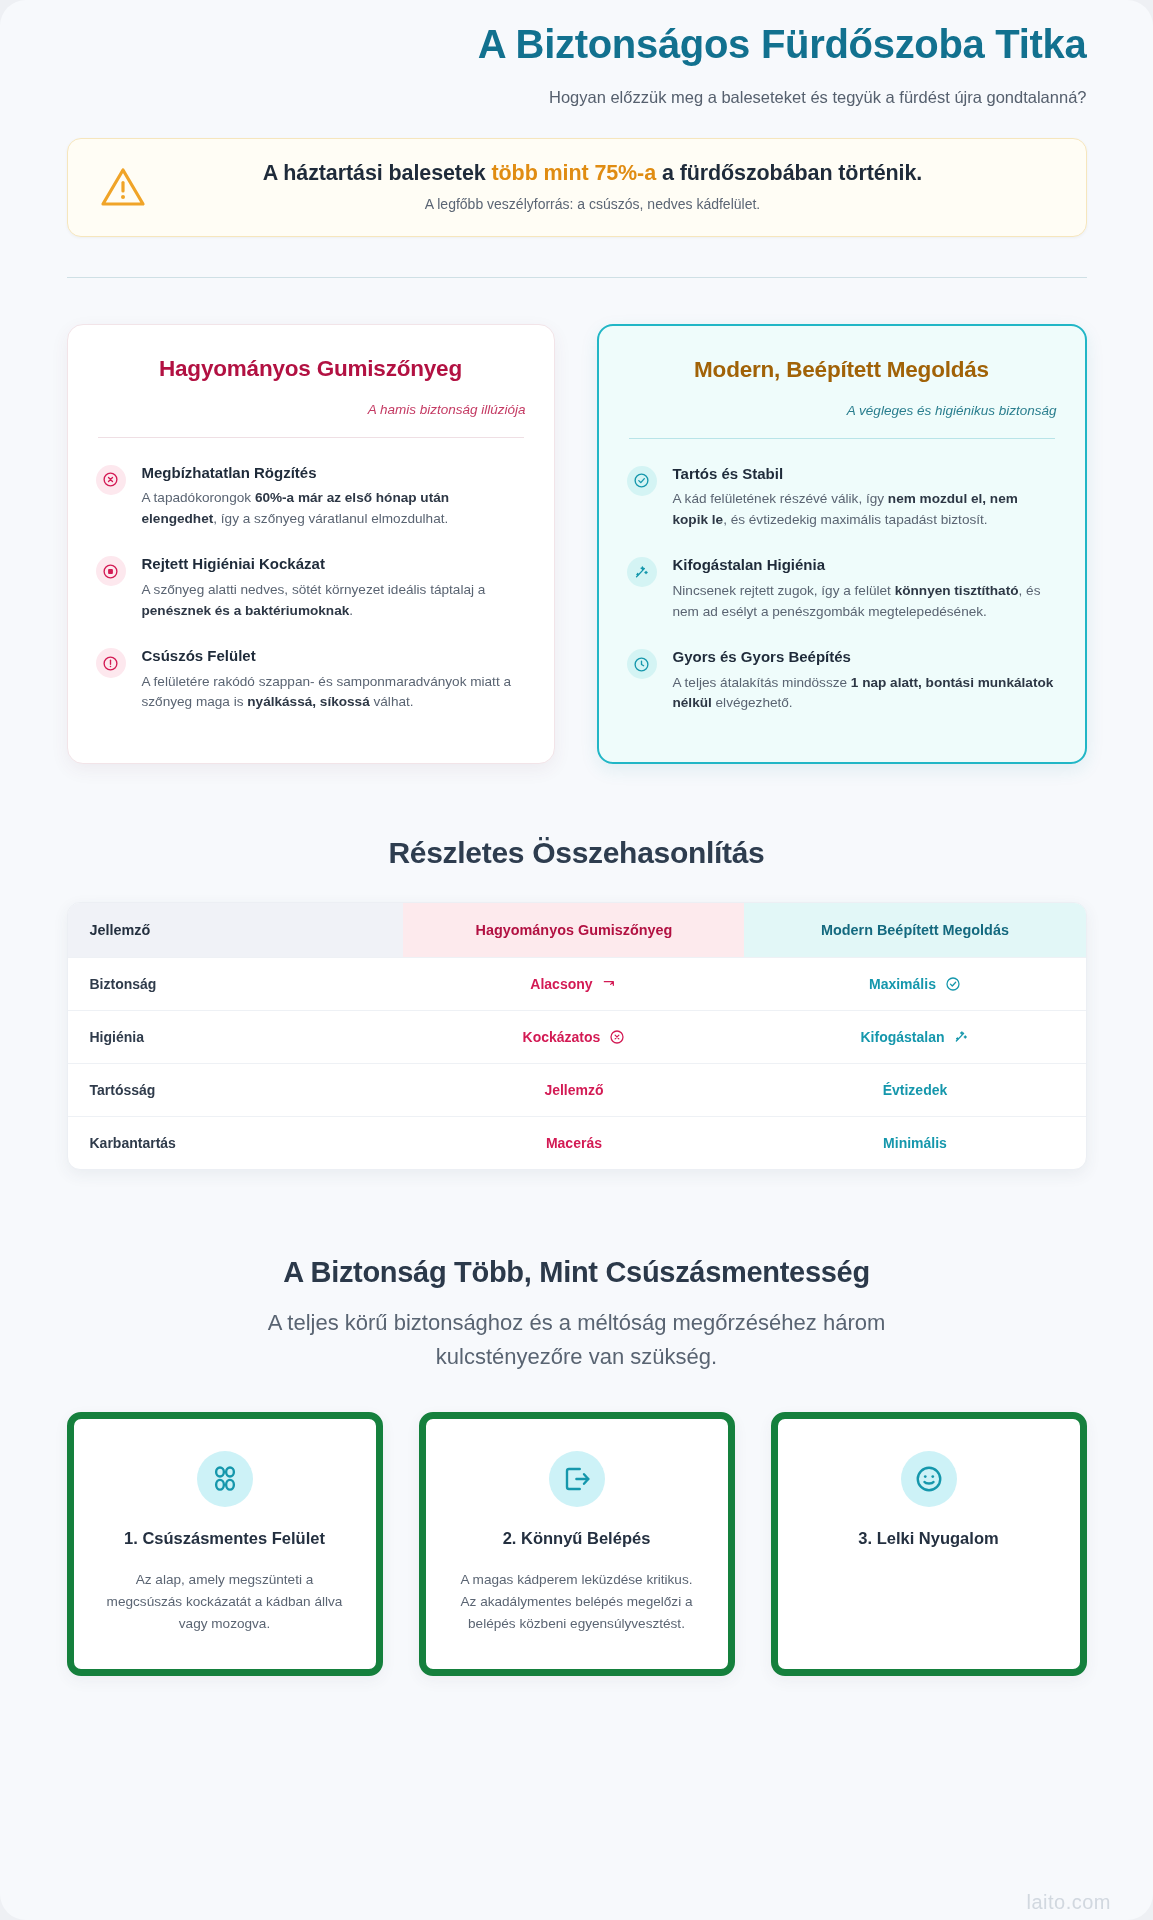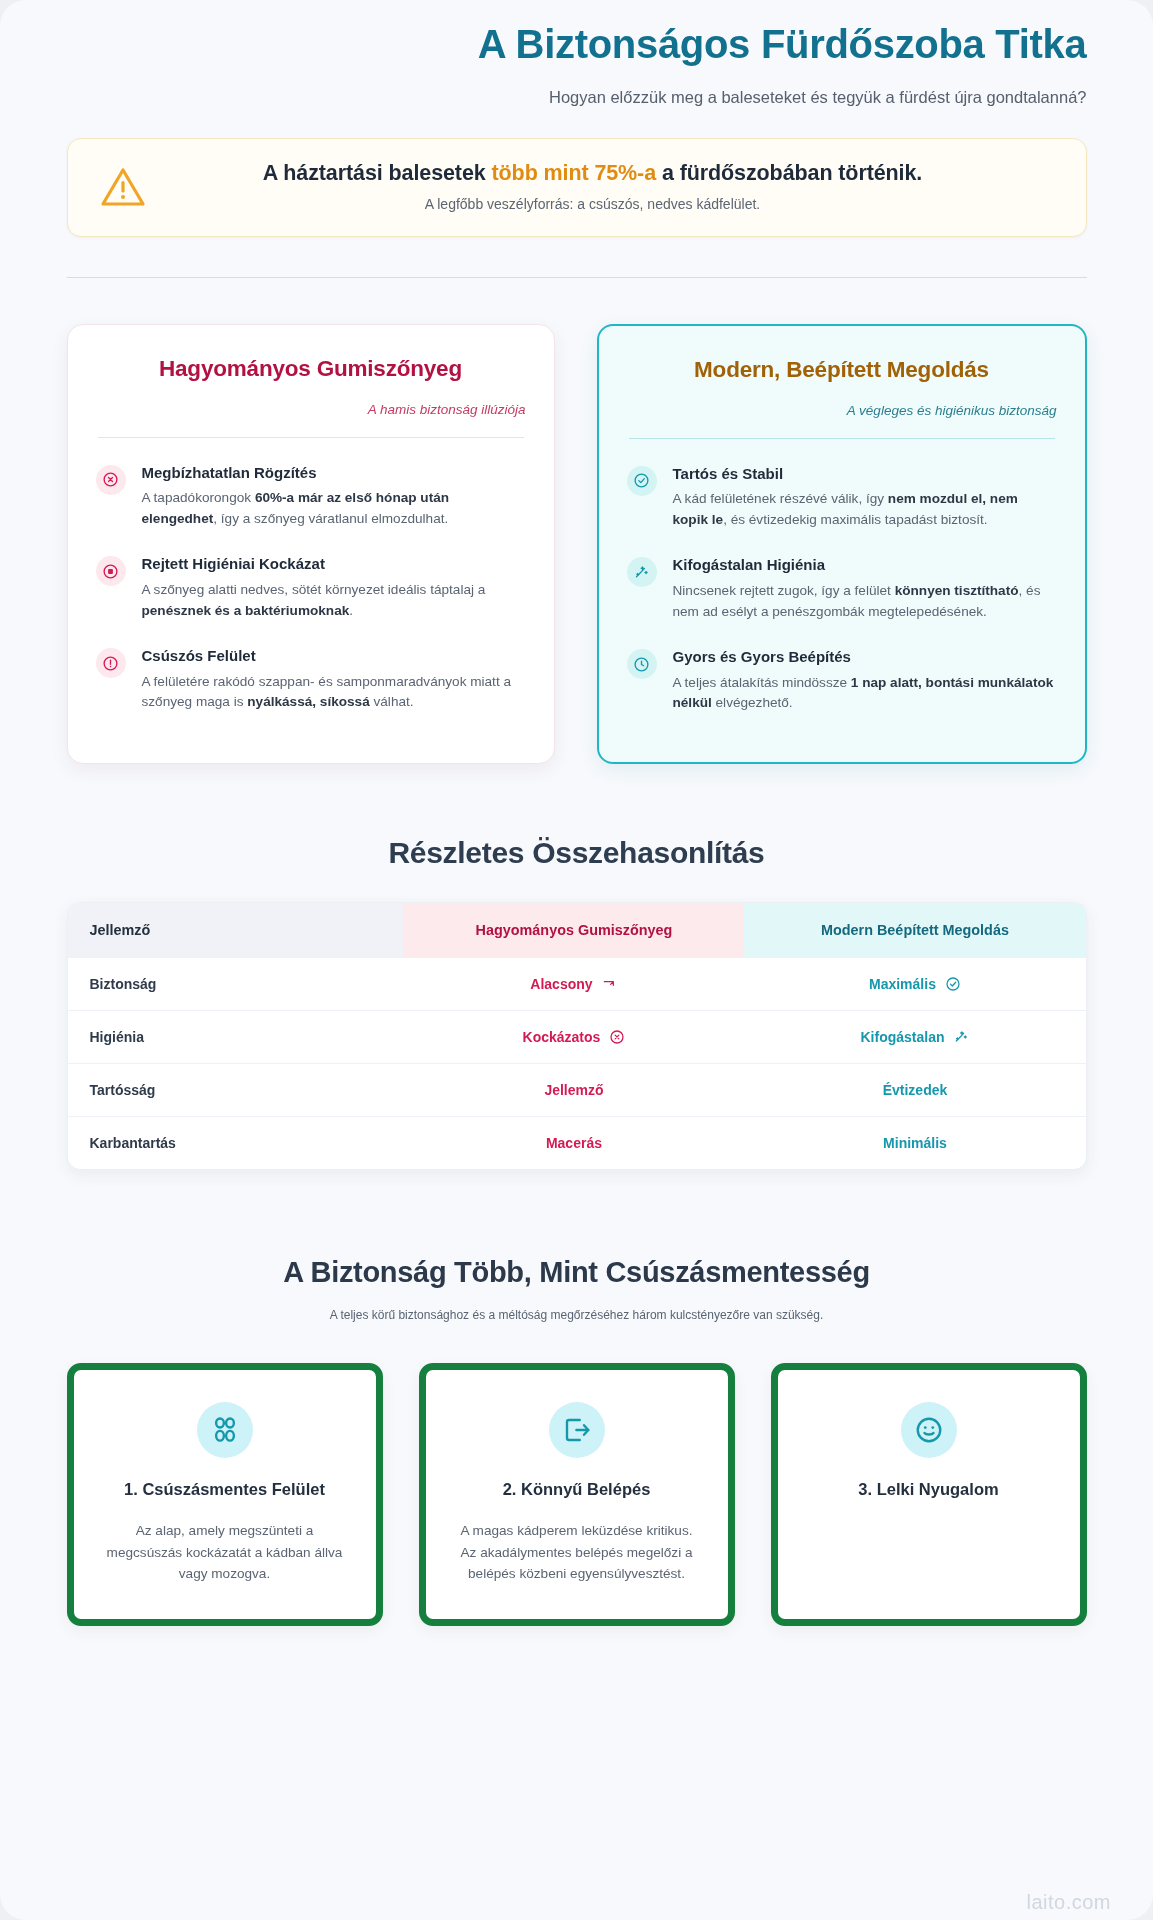--- a/index.html
+++ b/index.html
@@ -181,21 +181,21 @@
   
   .sec2 { margin-top: 86px; text-align: center; }
   .sec2 h2 {
     font-size: 29px;
     font-weight: 700;
     color: #2b394a;
     letter-spacing: -0.3px;
   }
   .sec2 .lead {
     margin-top: 17px;
-    font-size: 12px;
+    font-size: 22px;
     line-height: 1.55;
     color: #596472;
     width: 620px;
     margin-left: auto; margin-right: auto;
   }
   .pillars {
     margin-top: 38px;
     display: flex;
     gap: 36px;
   }

